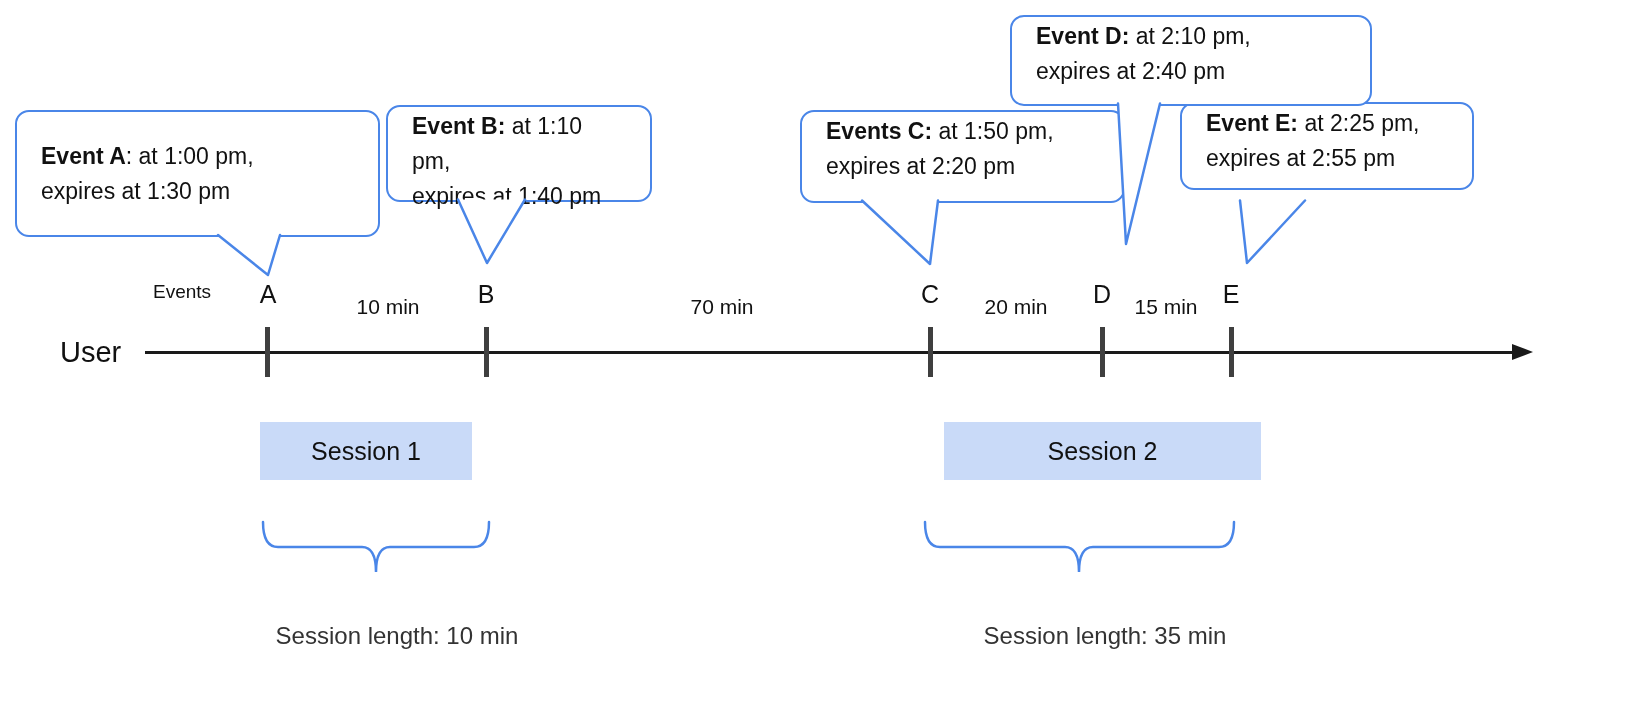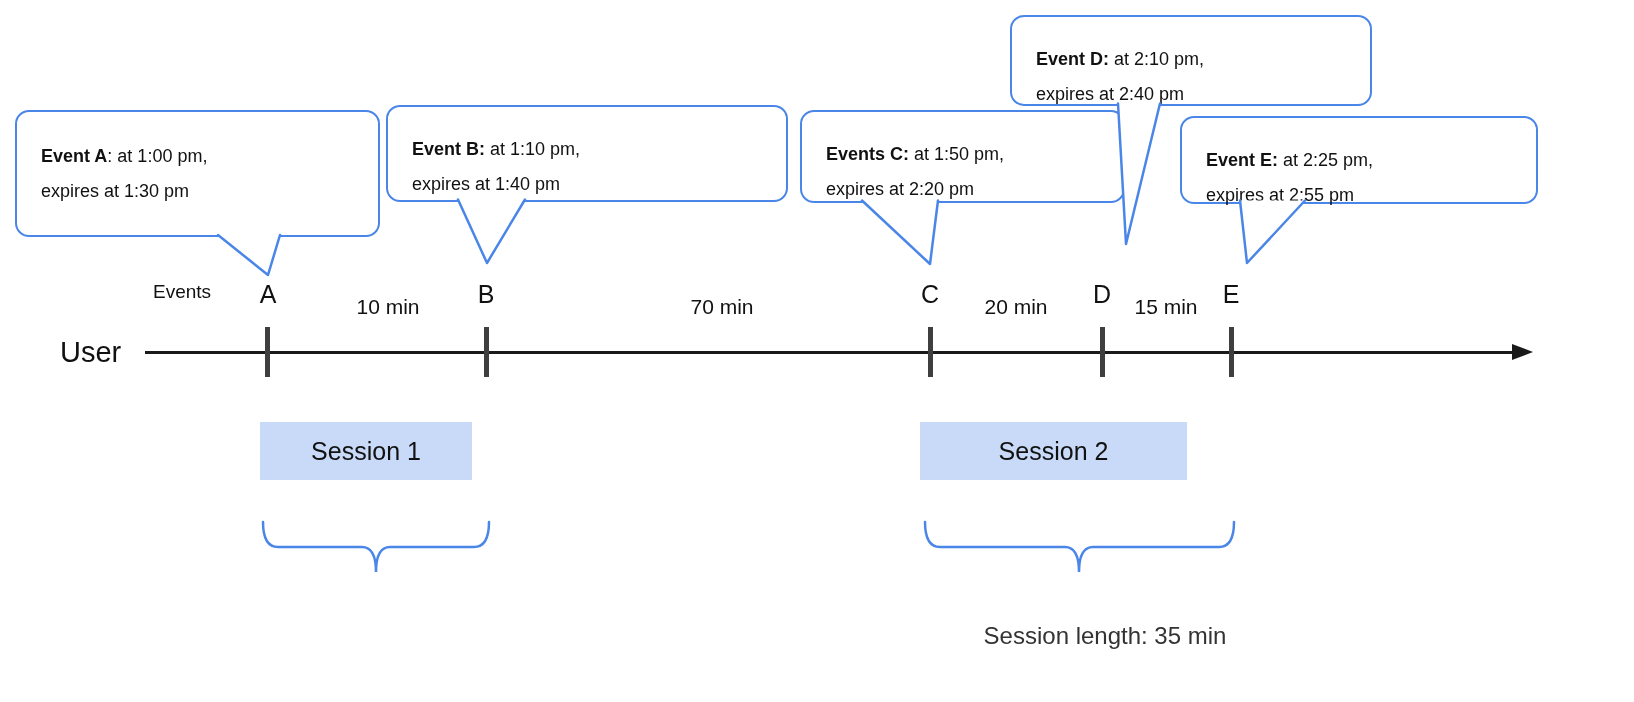--- a/index.html
+++ b/index.html
@@ -16,31 +16,31 @@
     font-family: "Liberation Sans", sans-serif;
     color: #111;
     overflow: hidden;
   }
   
   .bubble {
     position: absolute;
     background: #ffffff;
     border: 2.5px solid var(--accent-blue);
     border-radius: 14px;
-    font-size: 18px;
+    font-size: 23px;
     line-height: 35px;
-    padding: 25px 24px;
+    padding: 2px 24px;
     z-index: 2;
   }
   .bubble b { font-weight: bold; }
   .bubble-a { left: 15px;   top: 110px; width: 365px; height: 127px; padding-top: 27px; }
-  .bubble-b { left: 386px;  top: 105px; width: 402px; height: 97px; }
+  .bubble-b { left: 386px;  top: 105px; width: 266px; height: 97px; }
   .bubble-c { left: 800px;  top: 110px; width: 325px; height: 93px; }
   .bubble-d { left: 1010px; top: 15px;  width: 362px; height: 91px; }
-  .bubble-e { left: 1180px; top: 116px; width: 358px; height: 88px; }
+  .bubble-e { left: 1180px; top: 102px; width: 294px; height: 88px; }
   .tail { position: absolute; z-index: 3; overflow: visible; }
   .tail path {
     fill: #ffffff;
     stroke: var(--accent-blue);
     stroke-width: 2.5;
     stroke-linejoin: round;
     stroke-linecap: round;
   }
   
   .timeline-line {
@@ -108,21 +108,21 @@
   .session-box {
     position: absolute;
     top: 422px; height: 58px;
     background: var(--session-fill);
     display: flex;
     align-items: center;
     justify-content: center;
     font-size: 25px;
   }
   .session-1 { left: 260px; width: 212px; }
-  .session-2 { left: 920px; width: 267px; }
+  .session-2 { left: 944px; width: 317px; }
   .brace { position: absolute; overflow: visible; }
   .brace path {
     fill: none;
     stroke: var(--accent-blue);
     stroke-width: 2.5;
     stroke-linecap: round;
   }
   .brace-1 { left: 262px; top: 521px; }
   .brace-2 { left: 924px; top: 521px; }
   .session-length {
@@ -212,15 +212,16 @@
     <span>Session 2</span>
   </div>
 
   <svg class="brace brace-1" width="228" height="54">
     <path d="M 1 1 Q 1 26 16 26 L 100 26 Q 114 26 114 51 Q 114 26 128 26 L 212 26 Q 227 26 227 1"></path>
   </svg>
   <svg class="brace brace-2" width="311" height="54">
     <path d="M 1 1 Q 1 26 16 26 L 141 26 Q 155 26 155 51 Q 155 26 169 26 L 295 26 Q 310 26 310 1"></path>
   </svg>
 
+  <div class="session-length length-1">Session length: 10 min</div>
   <div class="session-length length-2">Session length: 35 min</div>
 
 </div>
 
 </body></html>

